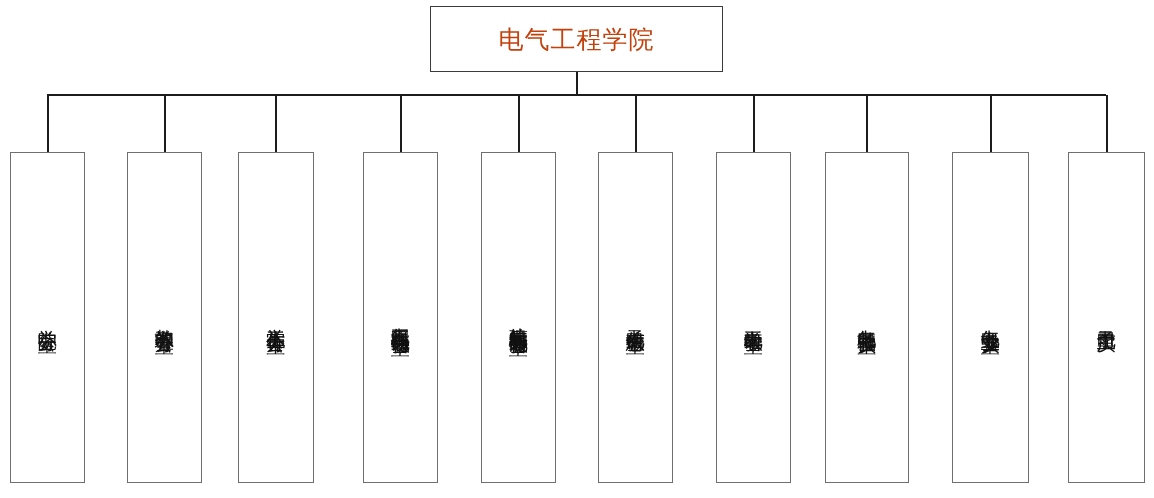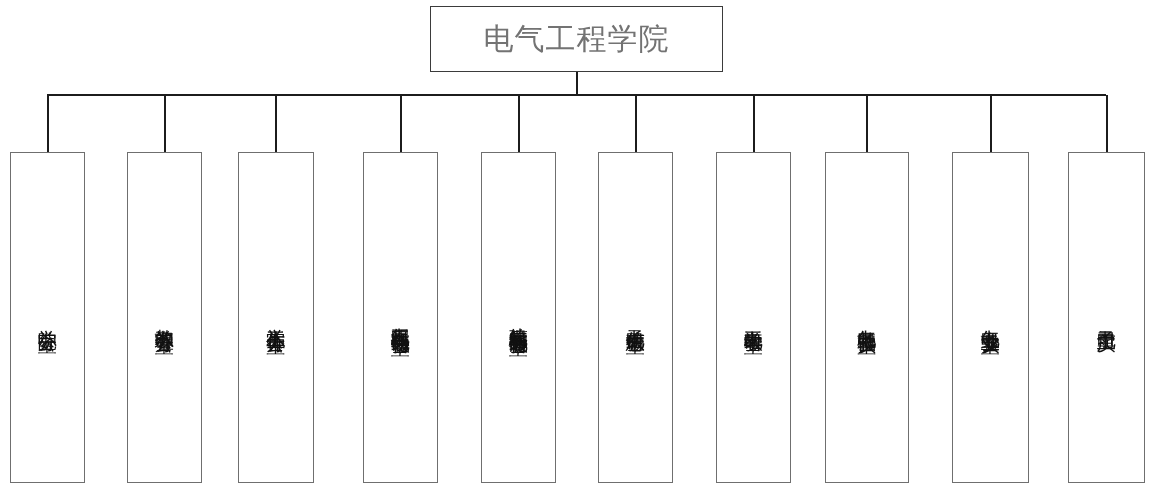--- a/index.html
+++ b/index.html
@@ -26,23 +26,23 @@
     width: 293px;
     height: 66px;
     box-sizing: border-box;
     border: 1px solid #3b3b3b;
     background: #ffffff;
     display: flex;
     align-items: center;
     justify-content: center;
   }
   .root-label {
-    font-size: 30px;
+    font-size: 25px;
     line-height: 1;
-    color: #737373;
+    color: #c2410c;
     letter-spacing: 1px;
     white-space: nowrap;
   }
 
   
   .stem {
     position: absolute;
     left: 576px;
     top: 72px;
     width: 2px;

